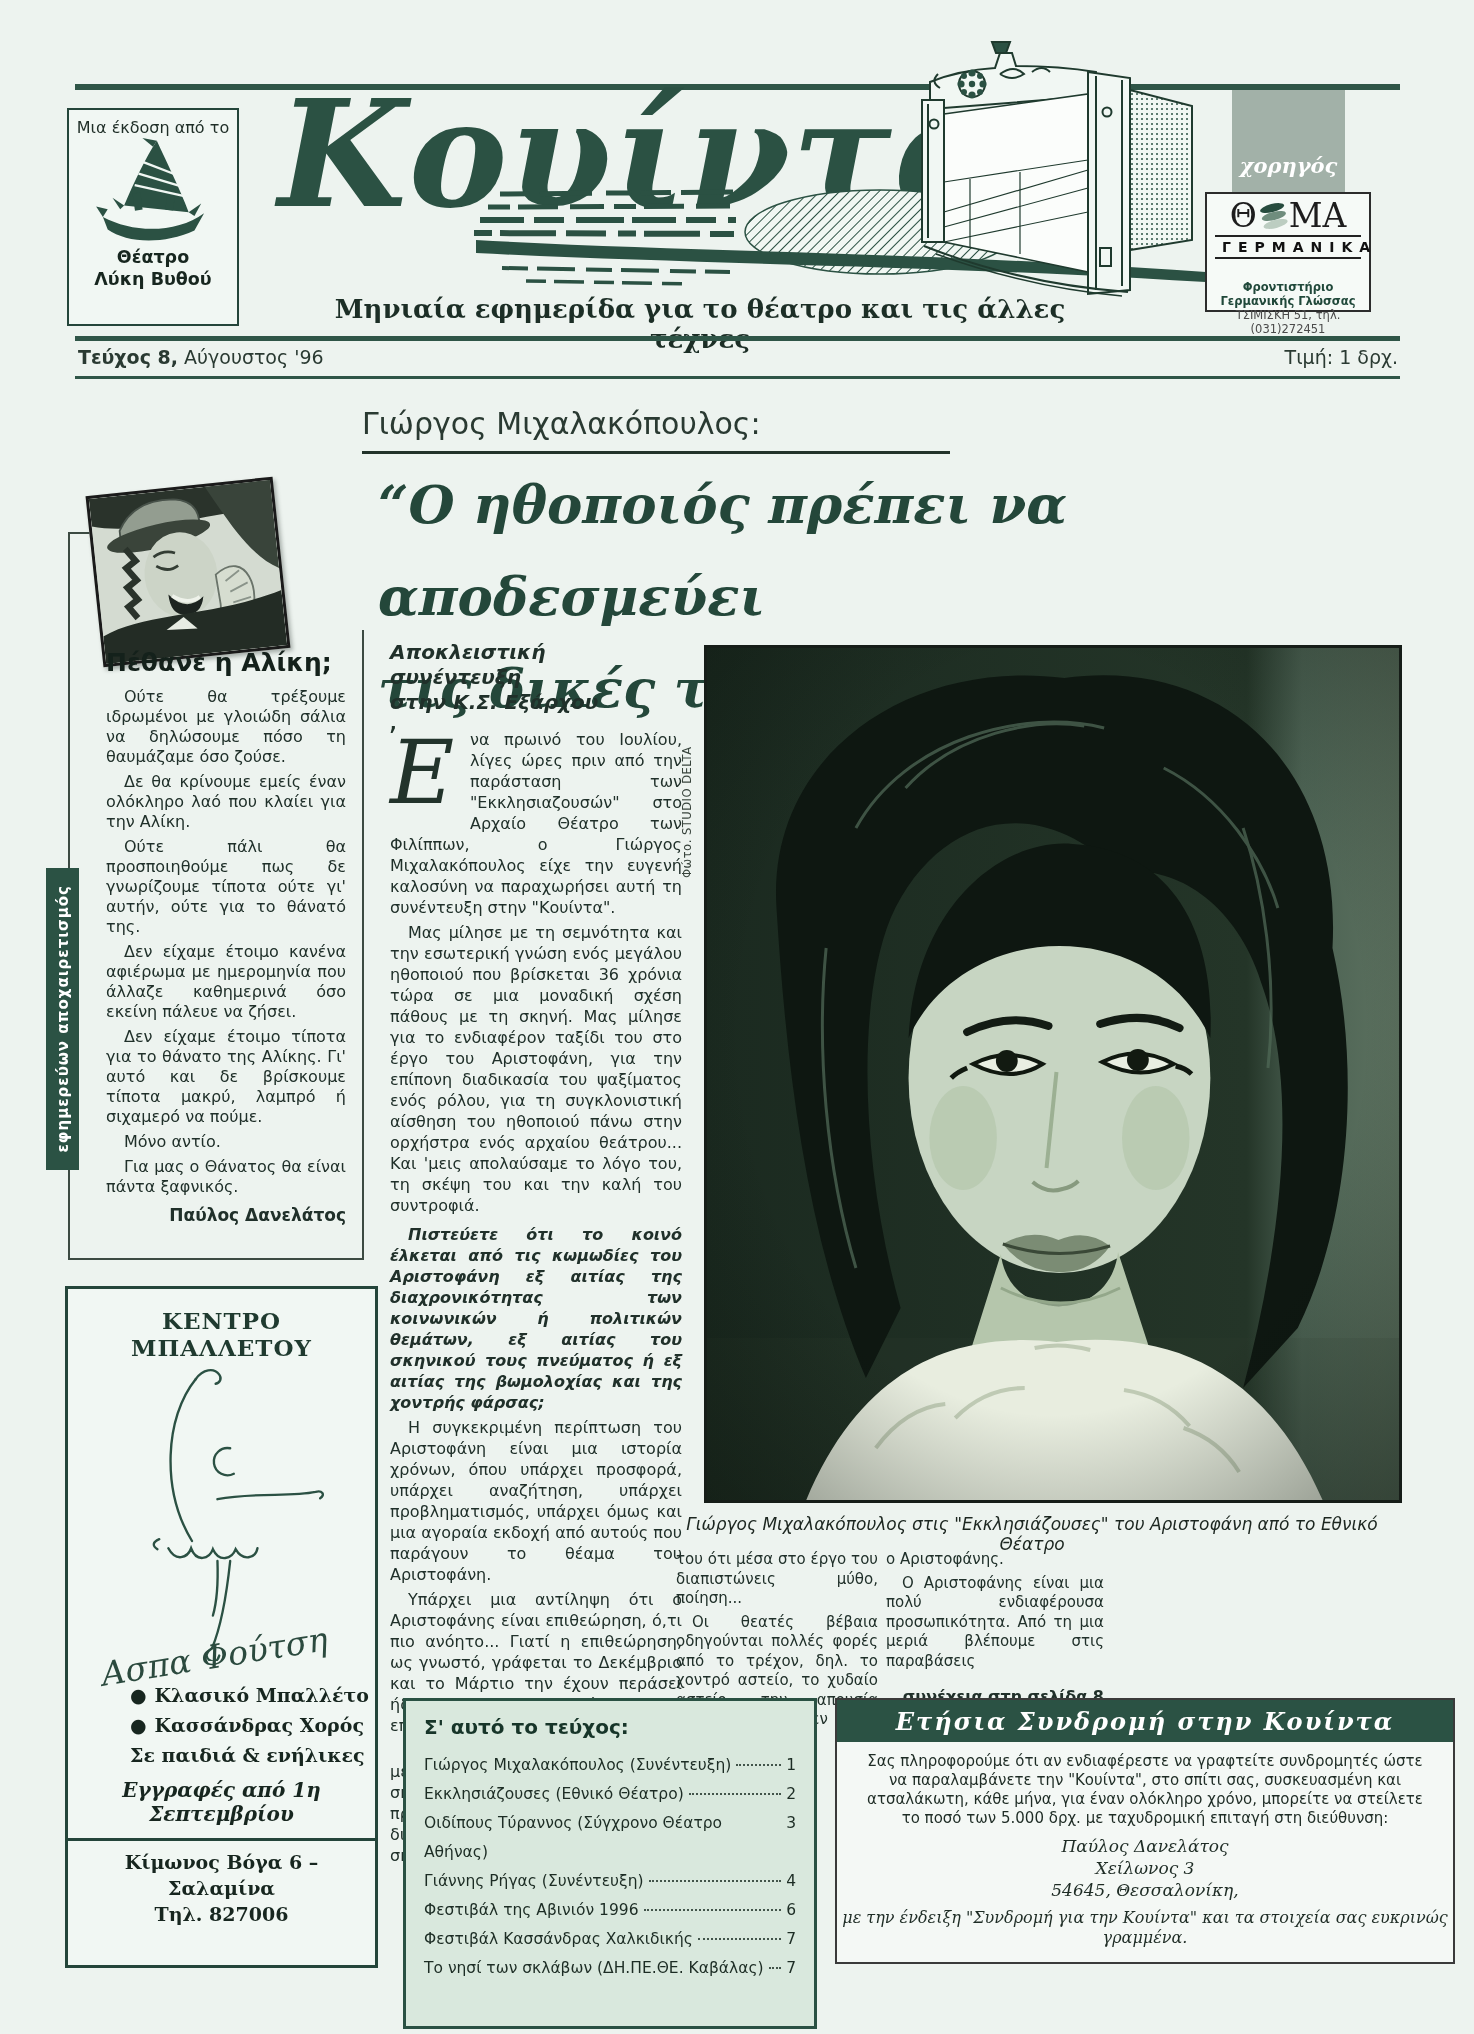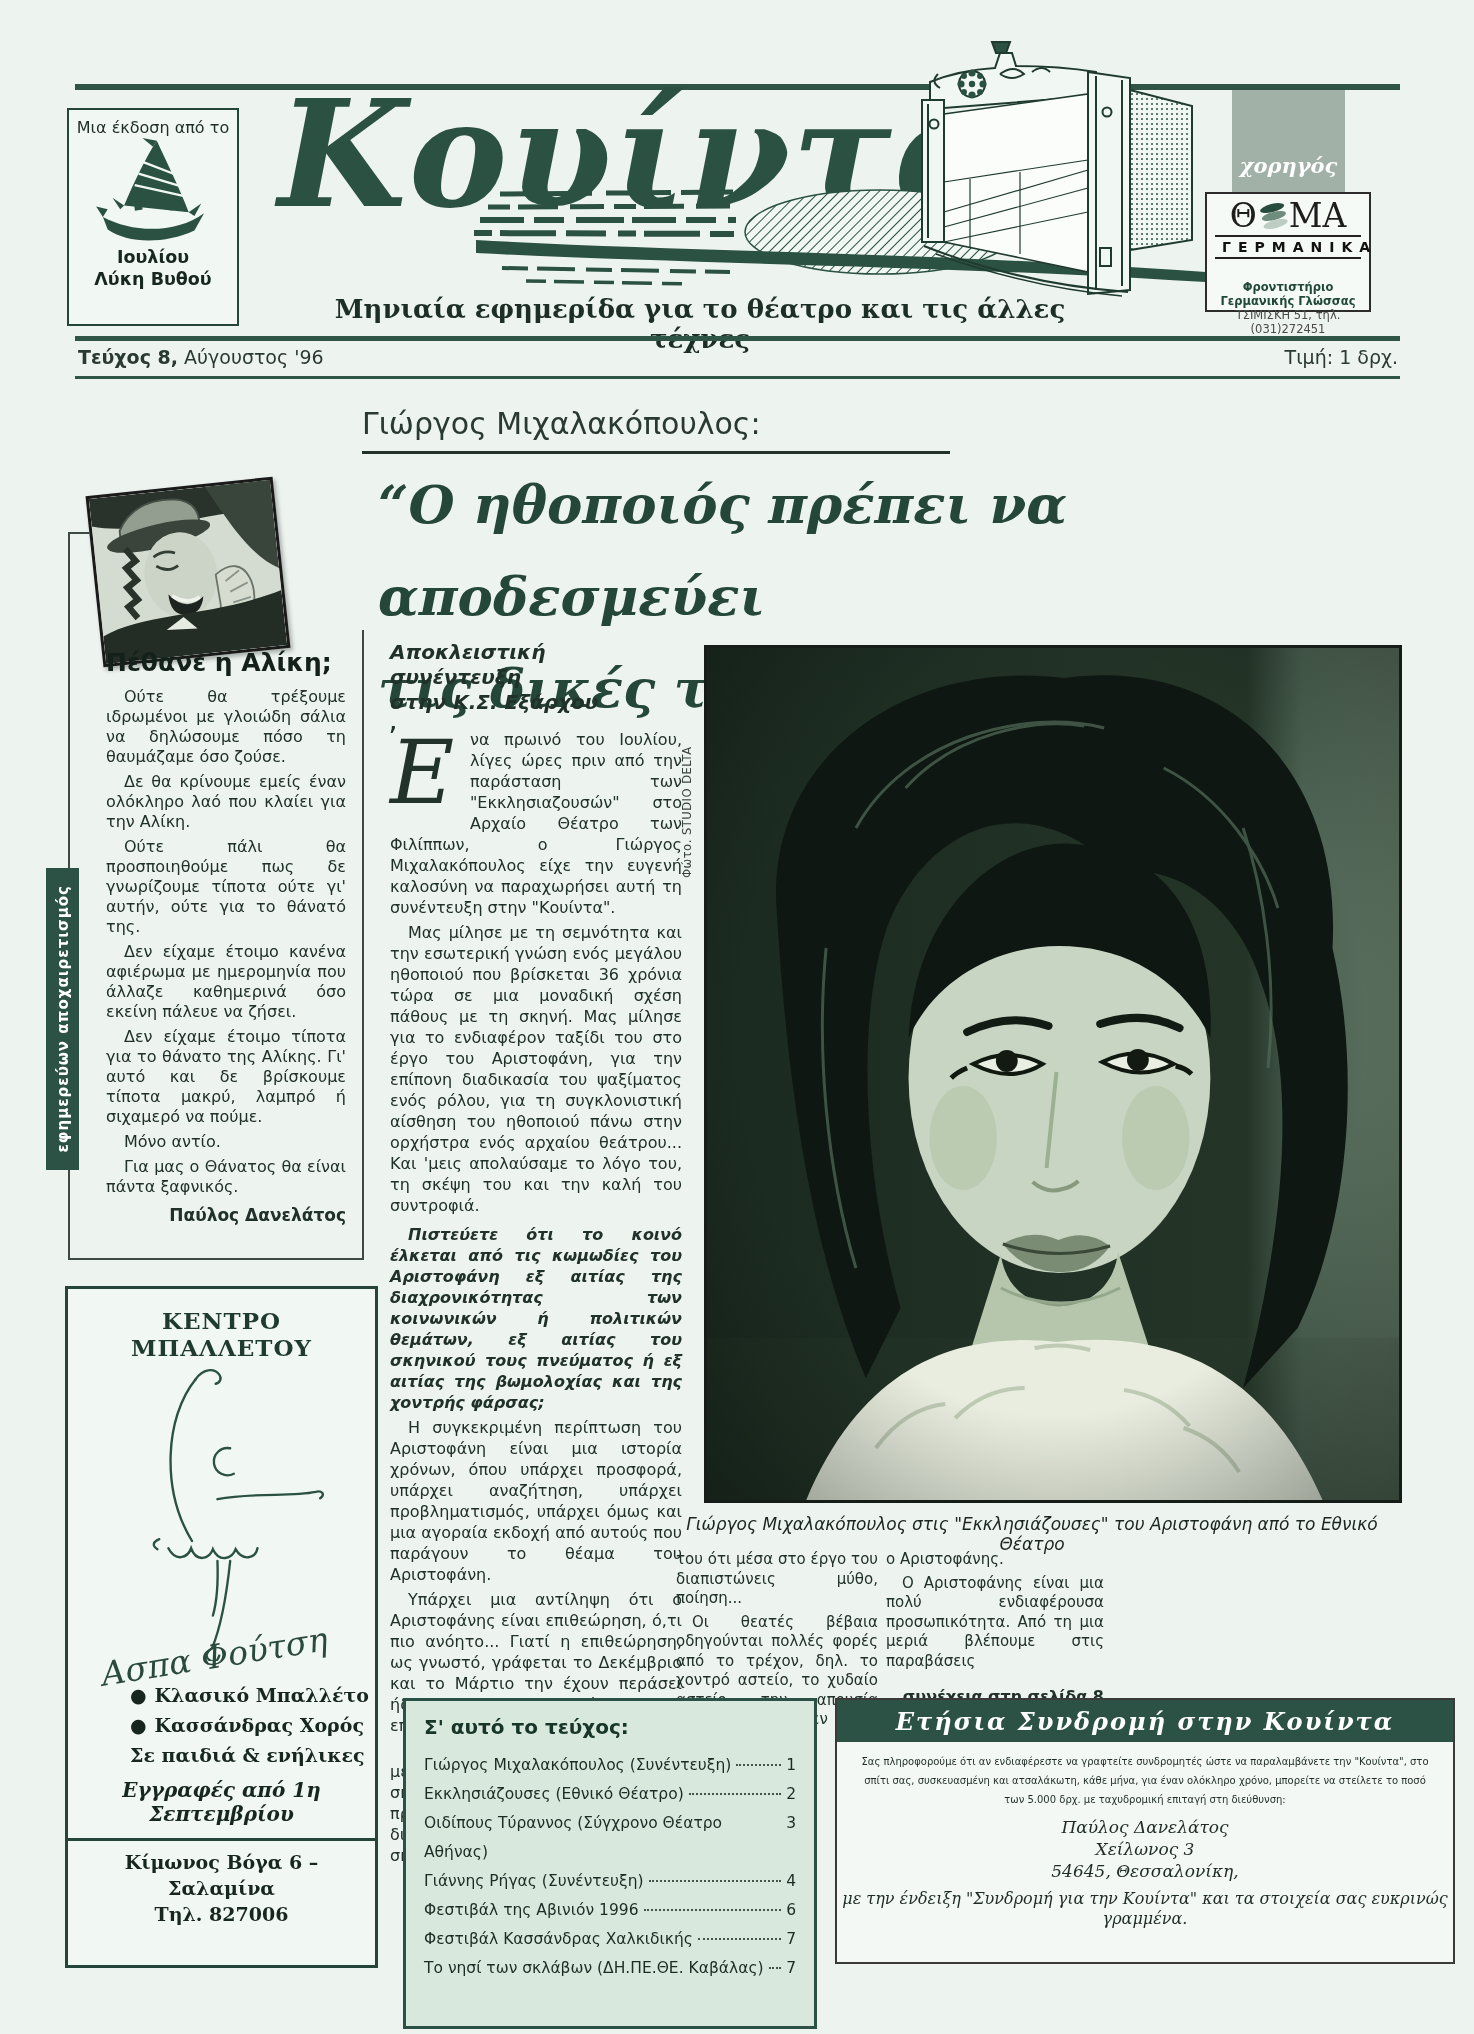--- a/index.html
+++ b/index.html
@@ -76,21 +76,21 @@
   #ballet-note{font-family:"DejaVu Serif",serif;font-weight:bold;font-style:italic;font-size:20px;margin-top:8px;color:#17261f;}
   #ballet-addr{border-top:3px solid #24453a;margin-top:12px;padding:8px 4px;font-family:"DejaVu Serif",serif;font-weight:bold;font-size:19px;line-height:26px;color:#17261f;}
   
   #toc{left:403px;top:1698px;width:414px;height:331px;border:3px solid #2a5143;background:#d9e8dd;box-sizing:border-box;padding:14px 18px;}
   #toc h3{margin:0 0 12px;font-size:20px;color:#173529;}
   .toc-row{display:flex;align-items:baseline;font-size:15.5px;line-height:29px;color:#1c2c24;}
   .toc-dots{flex:1;border-bottom:2px dotted #42544a;margin:0 5px;transform:translateY(-4px);}
   
   #subs{left:835px;top:1698px;width:620px;height:266px;border:2px solid #3a3a3a;background:#f4f8f5;box-sizing:border-box;}
   #subs-head{height:42px;background:#2b5244;color:#fff;display:flex;align-items:center;justify-content:center;font-family:"DejaVu Serif",serif;font-style:italic;font-weight:bold;font-size:24px;letter-spacing:2px;}
-  #subs-body{padding:10px 22px 0;font-size:10px;line-height:19px;text-align:center;color:#1e2c25;}
+  #subs-body{padding:10px 22px 0;font-size:15px;line-height:19px;text-align:center;color:#1e2c25;}
   #subs-addr{margin-top:7px;text-align:center;font-style:italic;font-size:17px;line-height:22px;color:#1e2c25;}
   #subs-foot{margin-top:7px;text-align:center;font-style:italic;font-size:16px;line-height:20px;color:#1e2c25;}
 </style>
 </head>
 <body>
 
 <div class="abs rule" id="top-rule"></div>
 
 <div class="abs" id="publisher-box">
   <div class="pub-tag">Μια έκδοση από το</div>
@@ -105,21 +105,21 @@
       <rect x="40" y="58" width="8" height="18" transform="rotate(-8 44 67)"></rect>
       <rect x="74" y="56" width="8" height="20" transform="rotate(6 78 66)"></rect>
     </g>
     <g stroke="#f1f7f3" stroke-width="2.4" fill="none">
       <path d="M45 38 L92 52"></path>
         <path d="M41 50 L95 62"></path>
         <path d="M50 26 L86 40"></path>
     </g>
   </svg>
   <div class="pub-name">
-    <div>Ιουλίου</div>
+    <div>Θέατρο</div>
     <div>Λύκη Βυθού</div>
   </div>
 </div>
 
 <div class="abs serif" id="paper-title">Κουίντα</div>
 
 <svg class="abs" id="masthead-art" viewBox="0 0 900 264">
   <defs>
     <pattern id="ph" width="7" height="7" patternTransform="rotate(45)" patternUnits="userSpaceOnUse">
       <rect width="7" height="7" fill="#f1f7f3"></rect>

